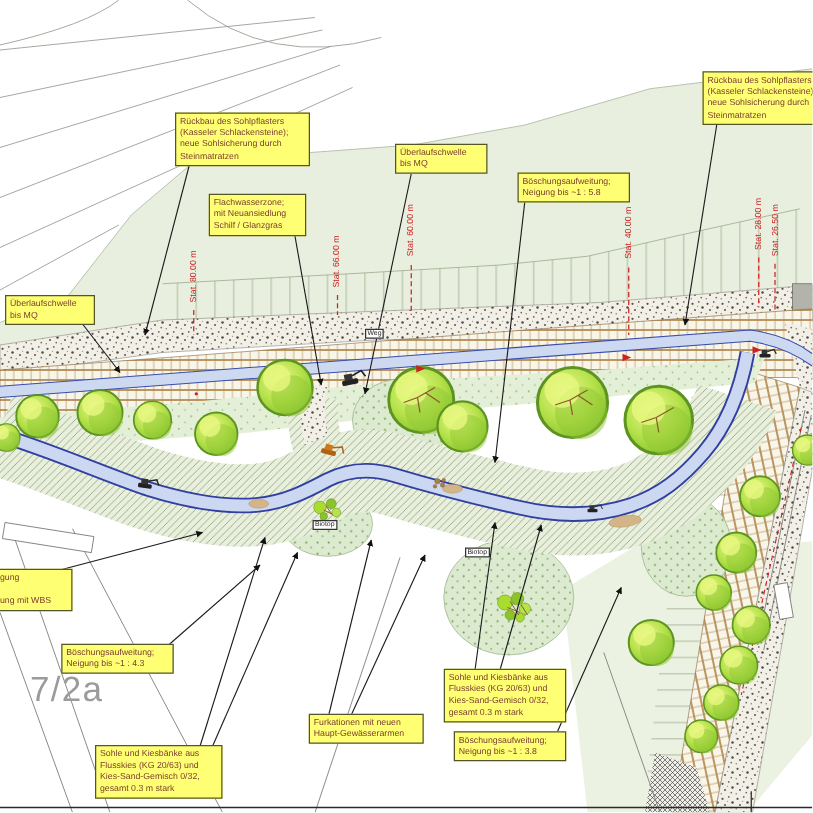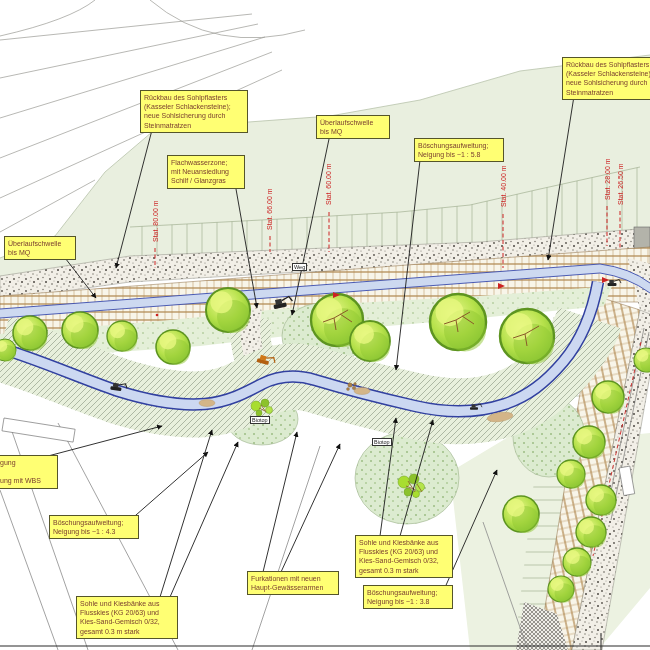--- a/index.html
+++ b/index.html
@@ -307,14 +307,15 @@
 <div class="station" style="left:159px;top:235px">Stat. 80.00 m</div>
 <div class="station" style="left:273px;top:223px">Stat. 66.00 m</div>
 <div class="station" style="left:332px;top:198px">Stat. 60.00 m</div>
 <div class="station" style="left:507px;top:200px">Stat. 40.00 m</div>
 <div class="station" style="left:611px;top:193px">Stat. 28.00 m</div>
 <div class="station" style="left:624px;top:198px">Stat. 26.50 m</div>
 
 <div class="maplabel" style="left:292px;top:263px">Weg</div>
 <div class="maplabel" style="left:250px;top:416px">Biotop</div>
 <div class="maplabel" style="left:372px;top:438px">Biotop</div>
+<div class="parcel">7/2a</div>
 
 </div>
 
 </body></html>

